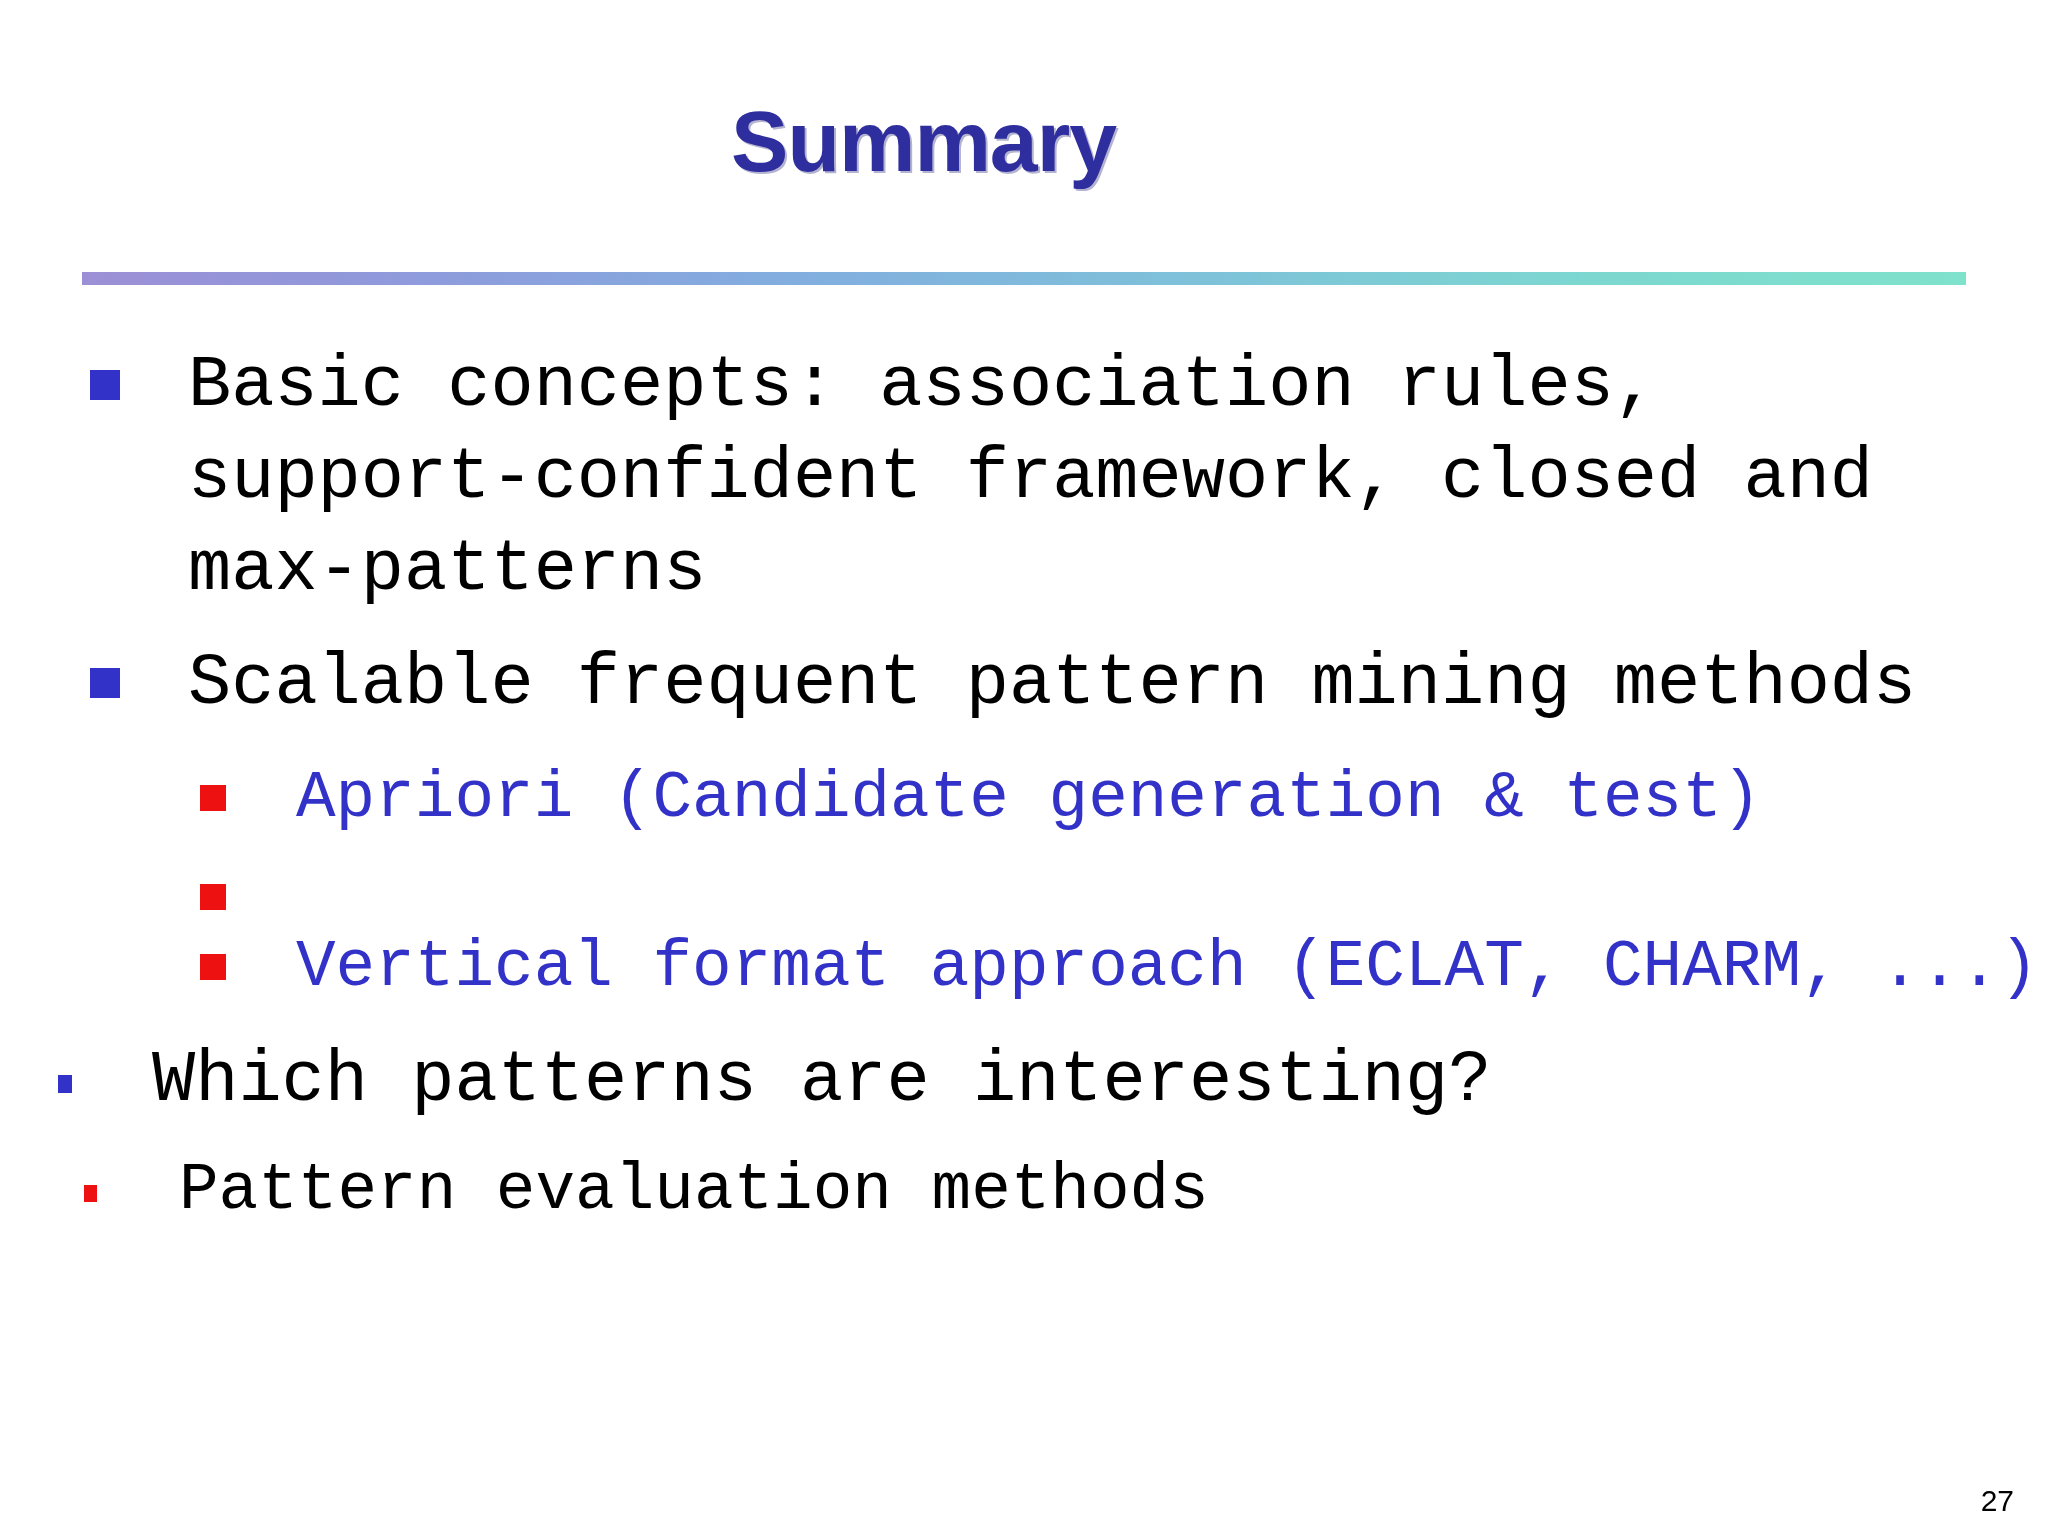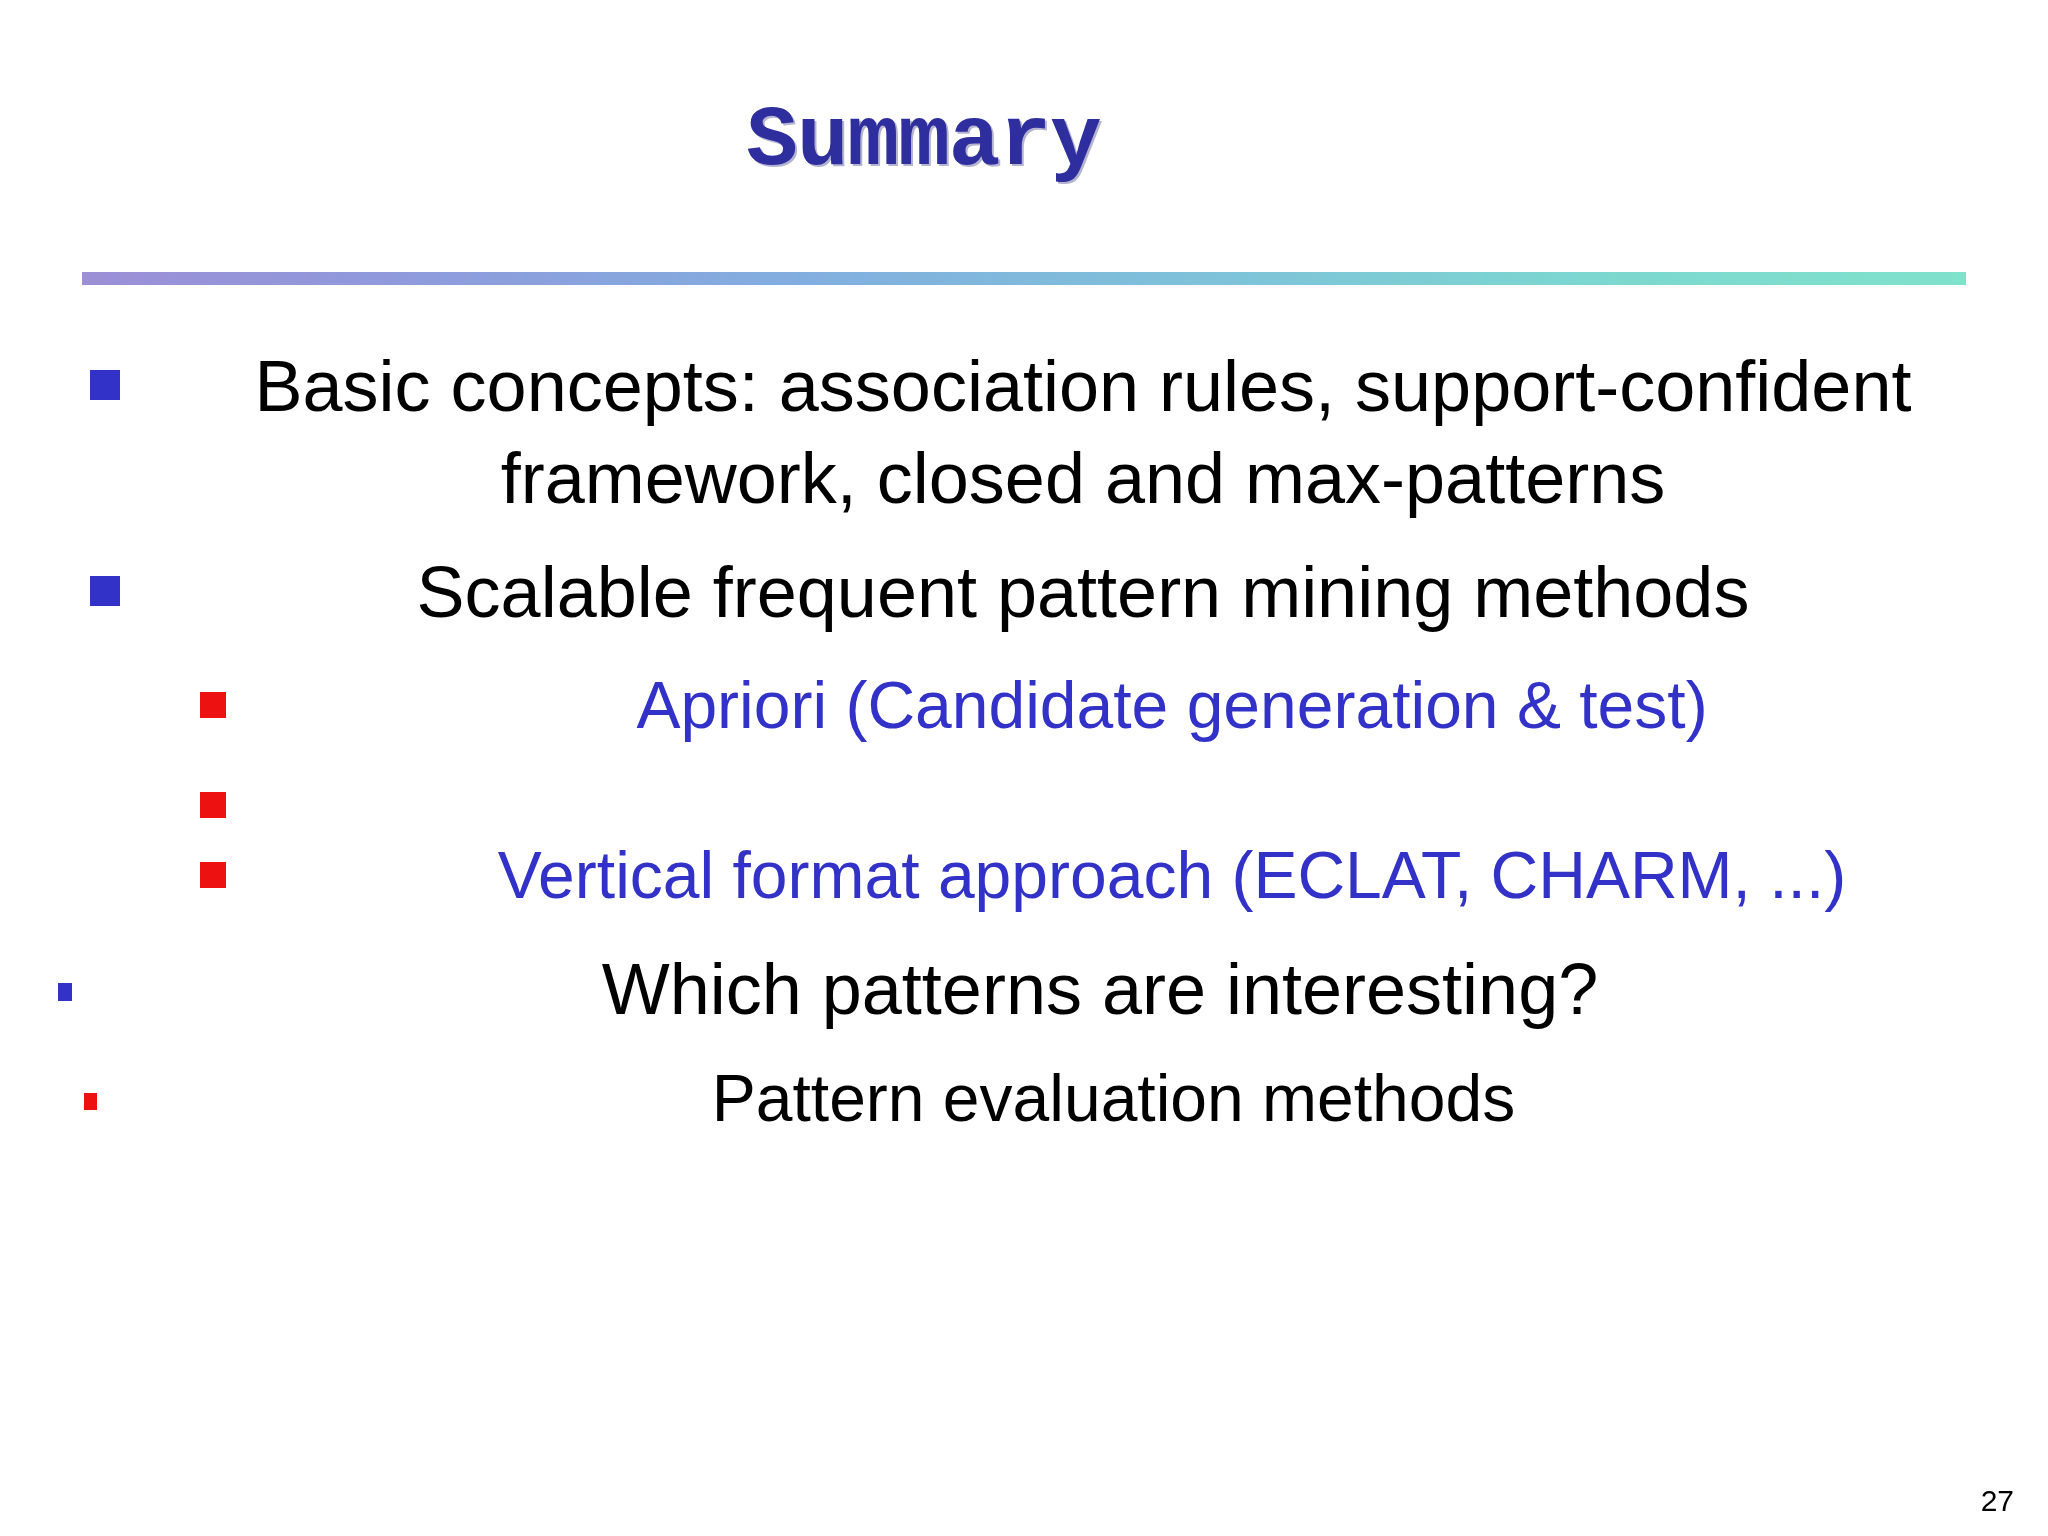--- a/index.html
+++ b/index.html
@@ -19,21 +19,21 @@
     box-sizing: border-box;
   }
 
   
   .title {
     position: absolute;
     top: 96px;
     left: 0;
     width: 1847px;
     text-align: center;
-    font-family: Liberation Mono, monospace;
+    font-family: Liberation Sans, sans-serif;
     font-weight: 700;
     font-size: 86px;
     line-height: 1.05;
     letter-spacing: -1px;
     color: #2E2E9E;
     text-shadow: 2px 2px 0 rgba(40,40,120,0.35);
   }
 
   
   .divider {
@@ -66,22 +66,21 @@
   }
 
   .marker {
     flex: 0 0 auto;
     display: block;
   }
 
   .itext {
     flex: 1 1 auto;
     color: #000000;
-    font-family: Liberation Sans, sans-serif;
-    text-align: center;
+    font-family: Liberation Mono, monospace;
   }
 
   
   .lvl1 {
     padding-left: 90px;
     margin-bottom: 10px;
   }
   .lvl1 .marker {
     width: 30px;
     height: 30px;

